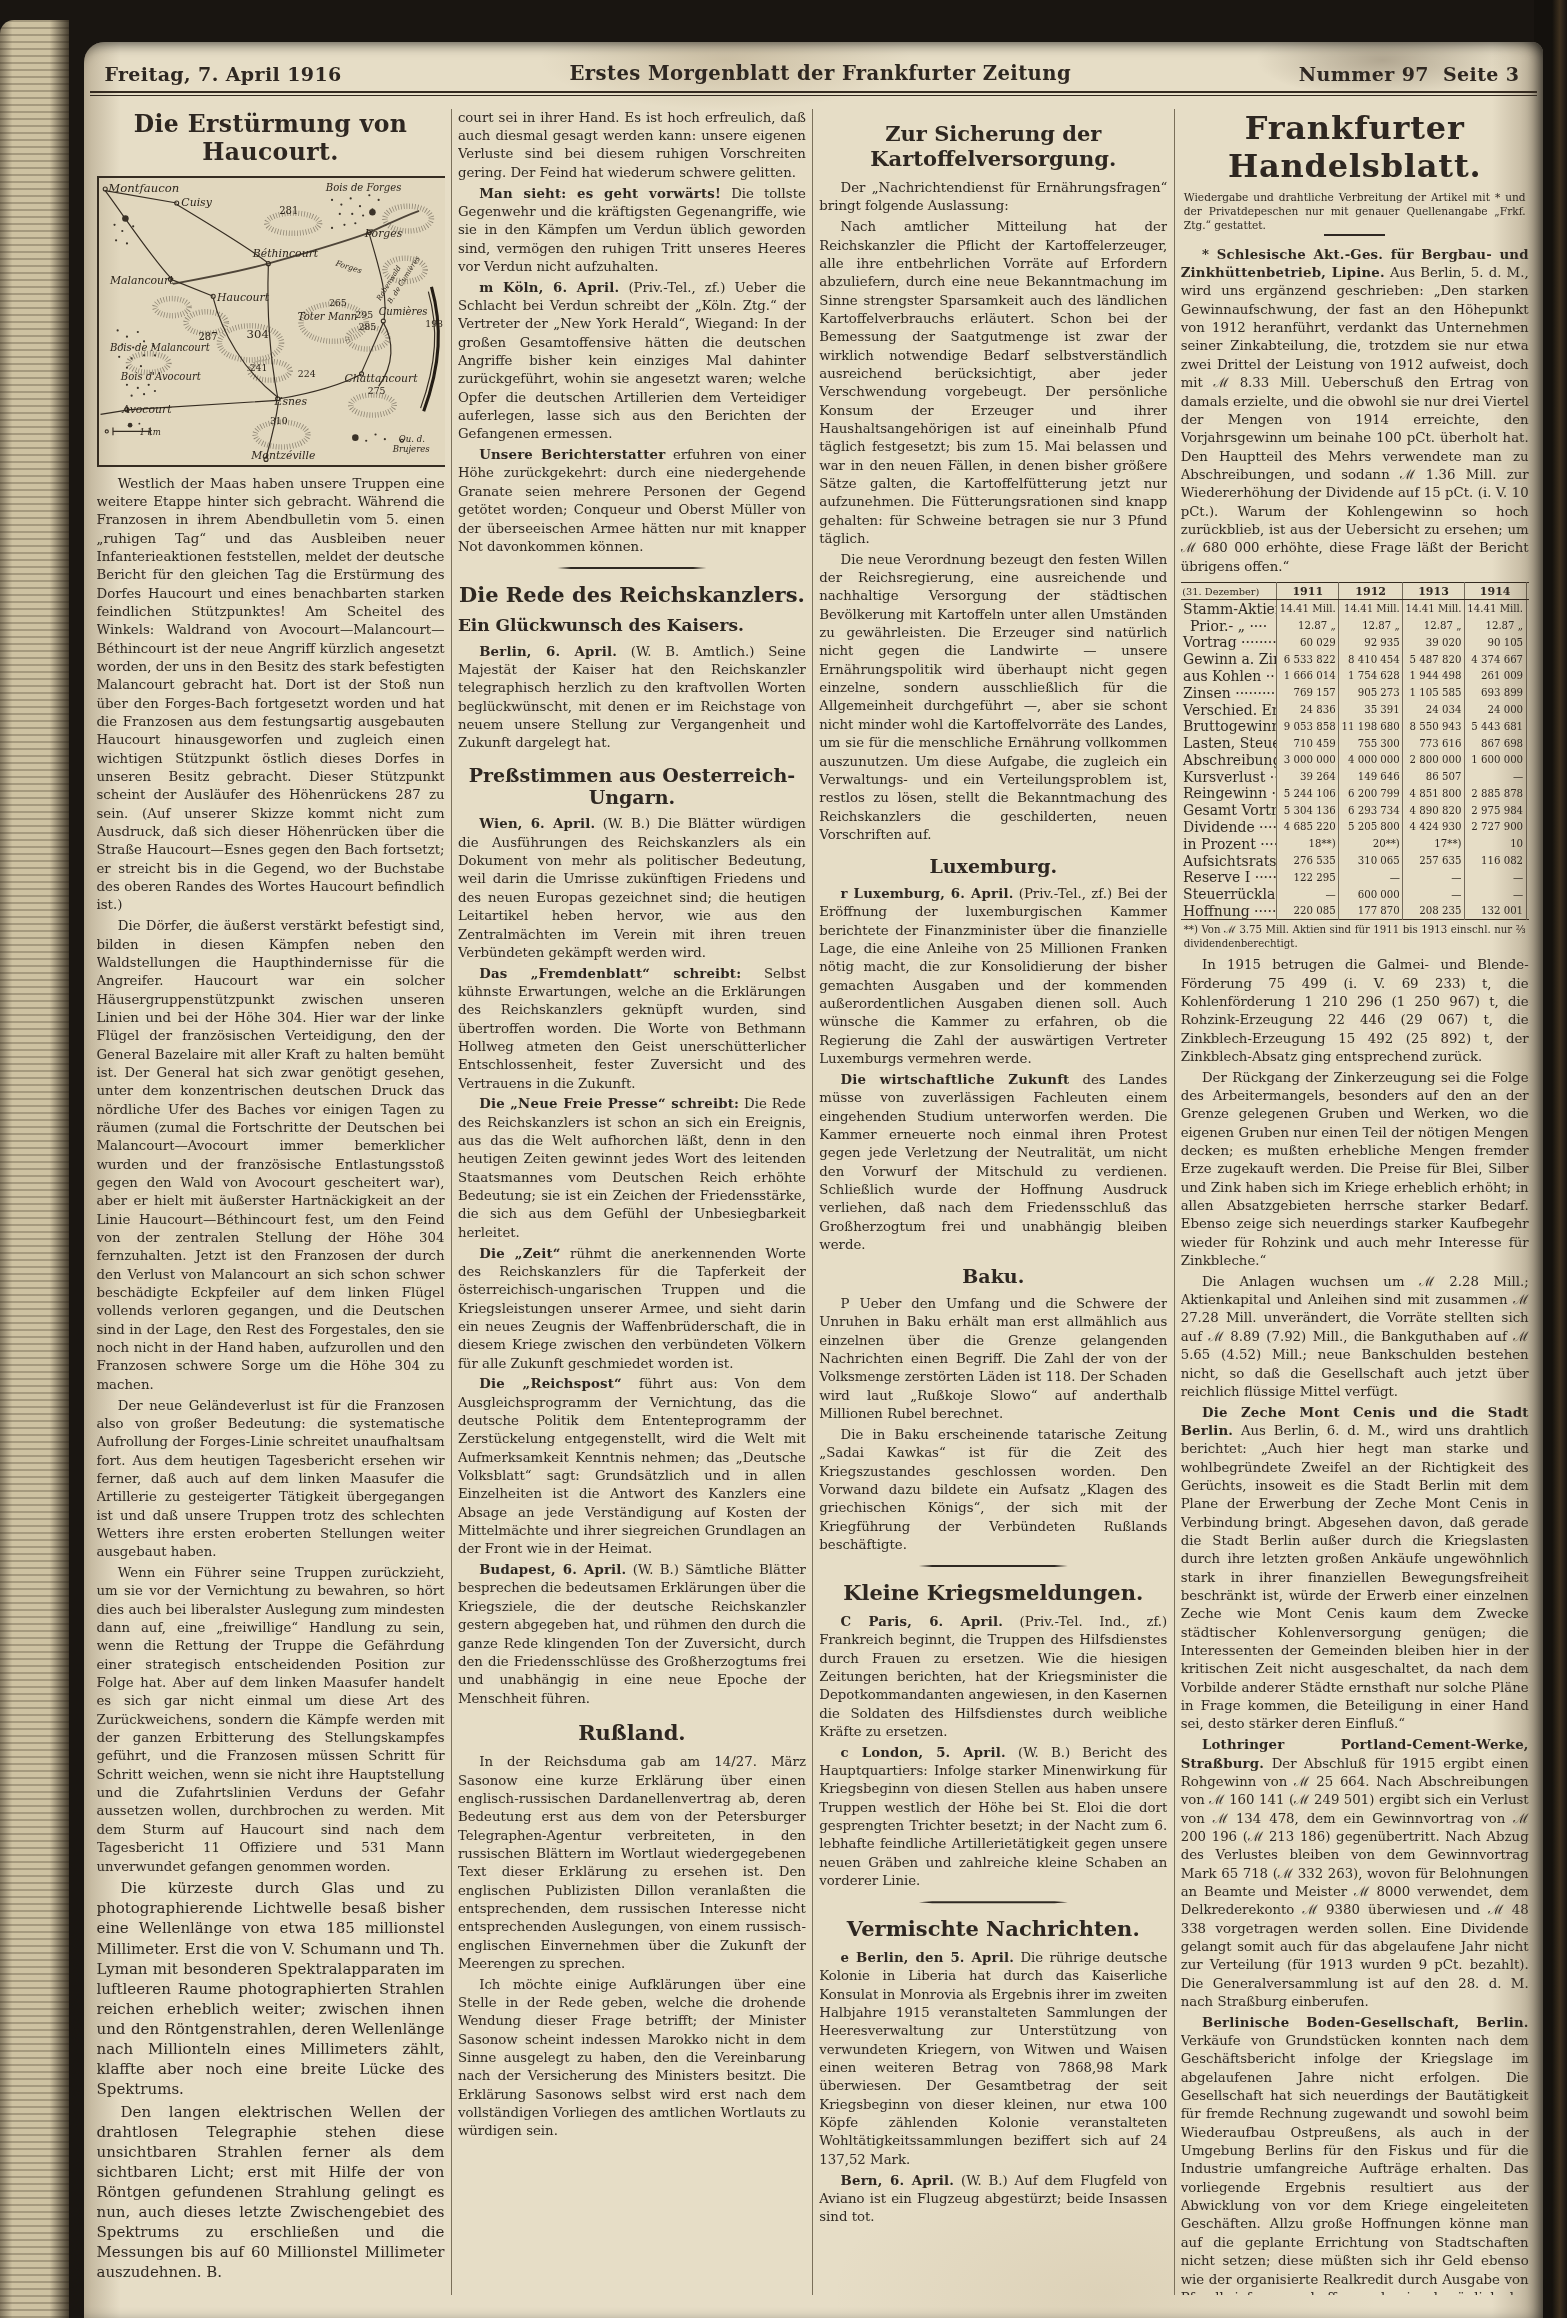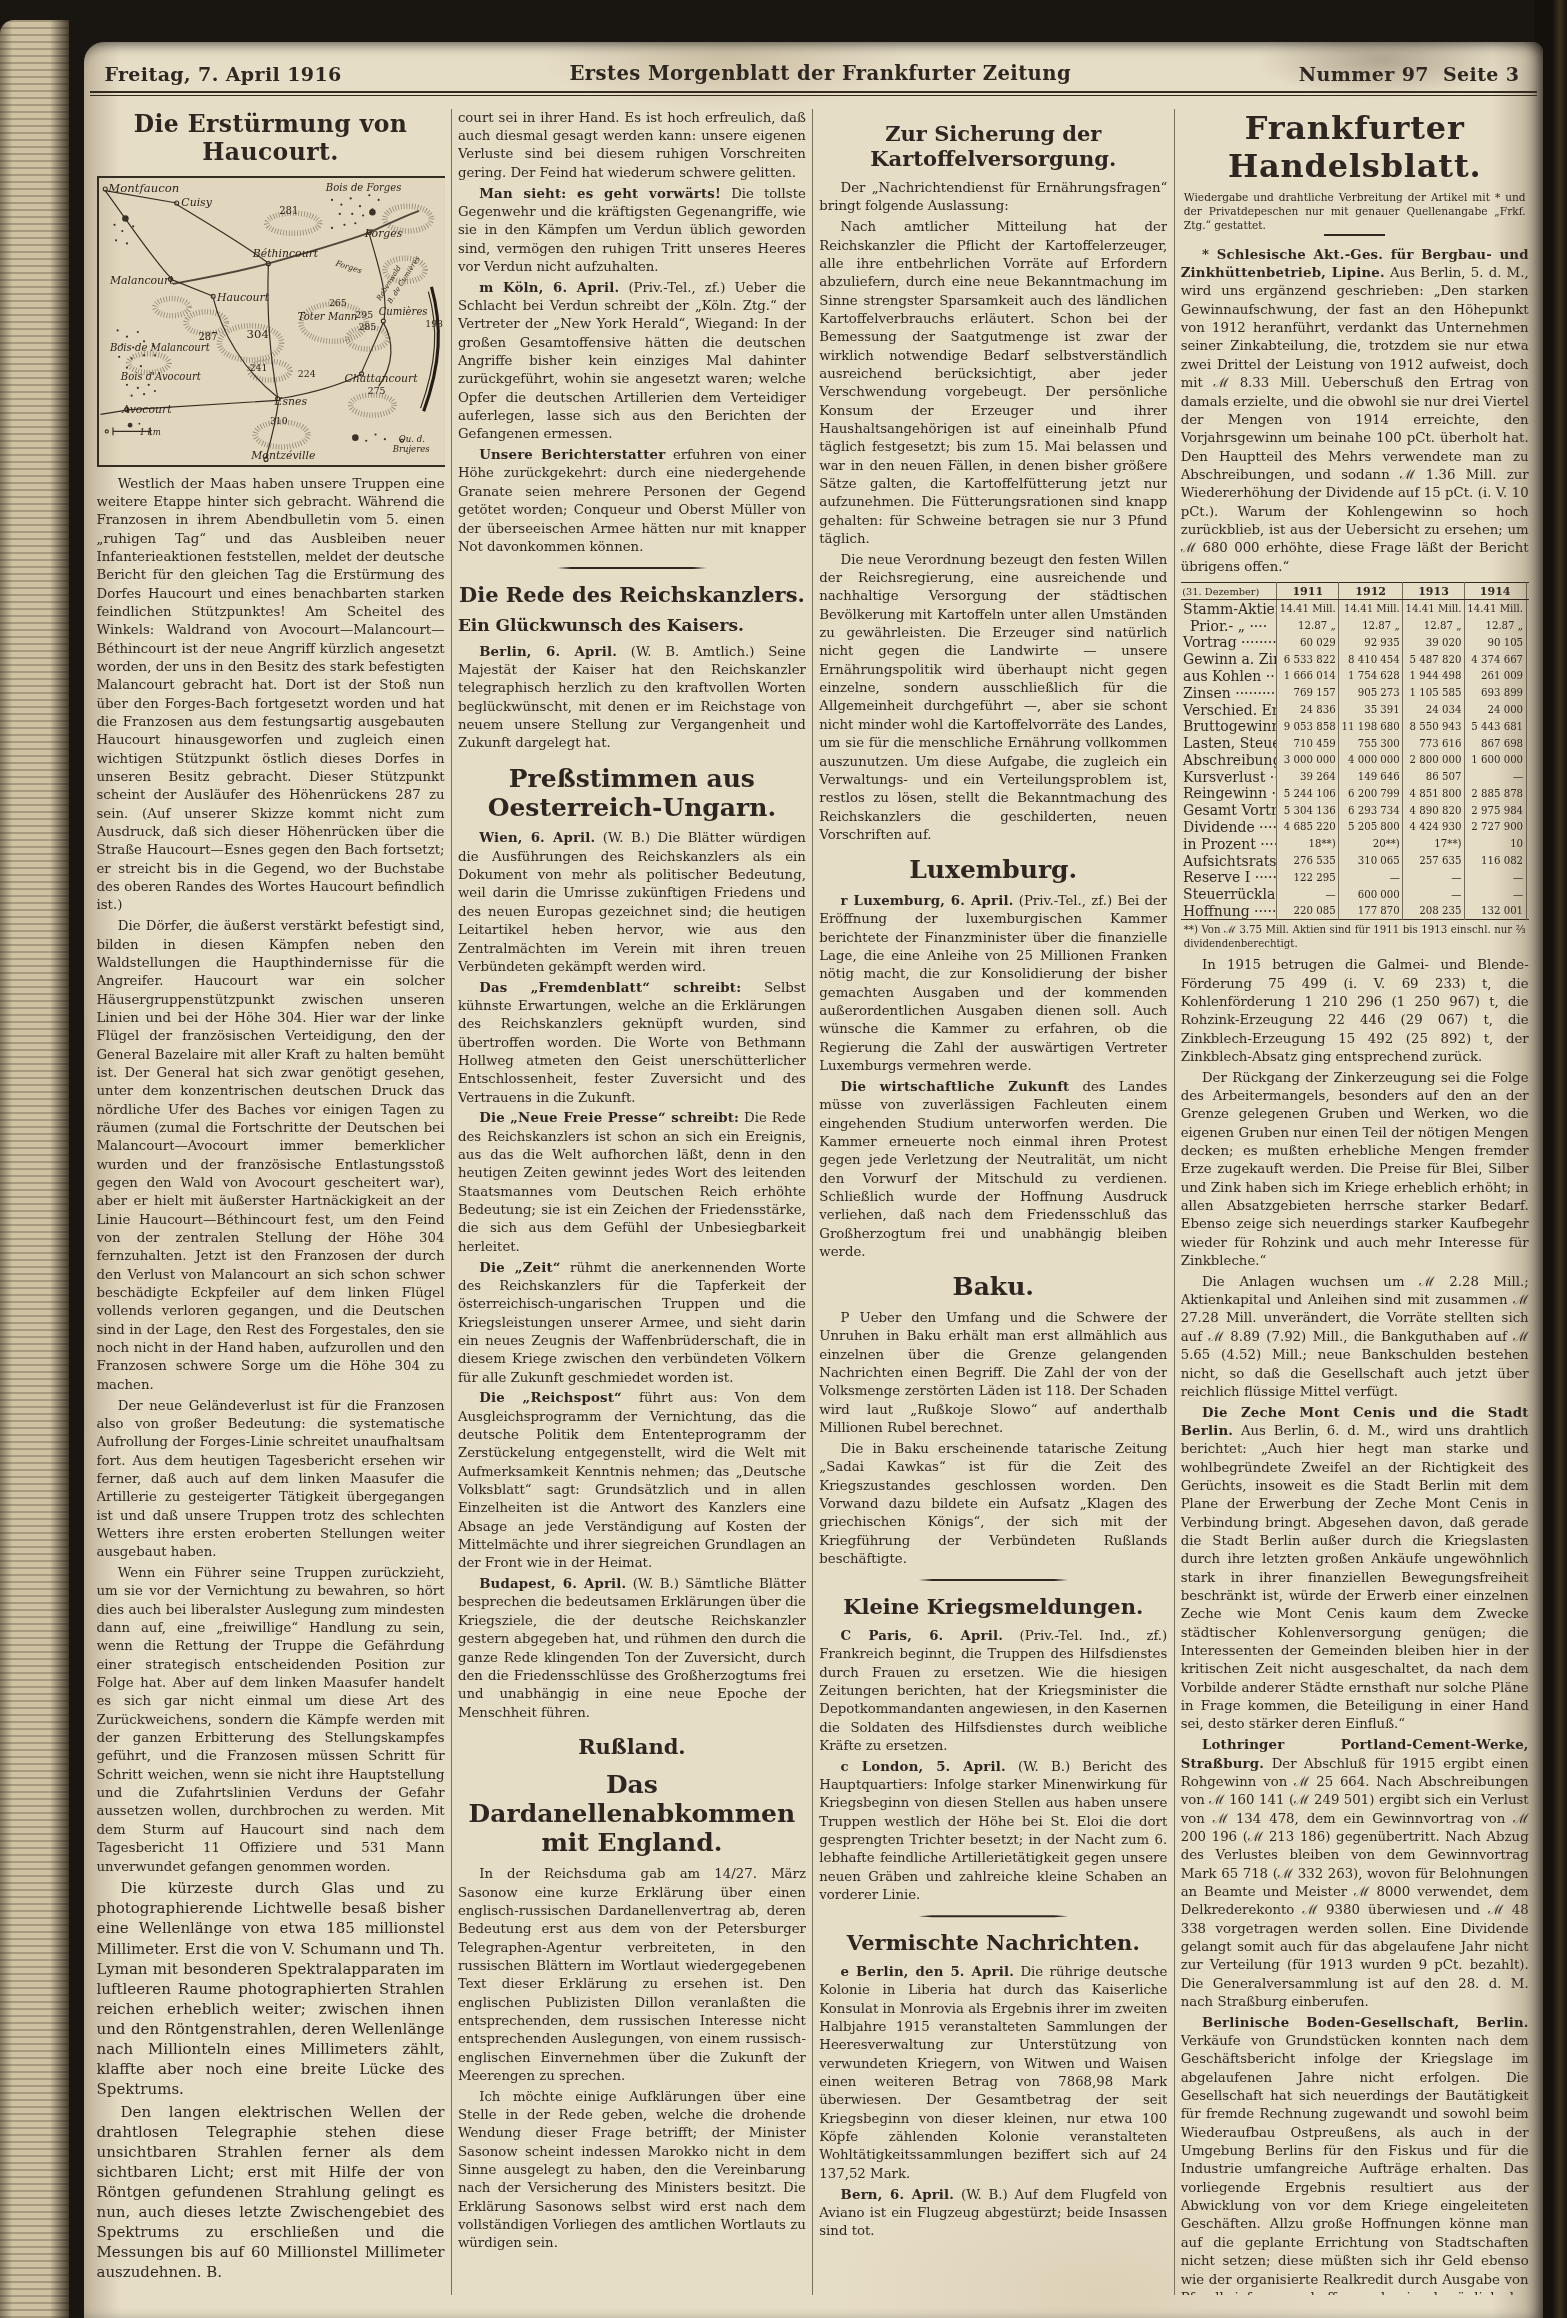--- a/index.html
+++ b/index.html
@@ -44,21 +44,21 @@
   .col{width:348px;overflow:hidden;}
   .vrule{width:0.8px;background:#7a6f59;margin:0 6.3px;}
   
   p.p{margin:0 0 2.4px;font-size:13.3px;line-height:1.38;text-align:justify;text-indent:1.6em;}
   p.p.noind{text-indent:0;}
   p.p b{letter-spacing:0.2px;}
   p.p.small{font-size:15px;line-height:1.34;}
   .h-main{font-size:23.5px;font-weight:bold;text-align:center;margin:1.6px 0 9.4px;letter-spacing:0.4px;}
   .h-sec{font-size:21px;font-weight:bold;text-align:center;margin:12.5px 0 7.8px;}
   .h-sub{font-size:17px;font-weight:bold;margin:1.6px 0 7.8px;}
-  .h-med{font-size:25px;font-weight:bold;text-align:center;margin:11px 0 7.8px;}
+  .h-med{font-size:19px;font-weight:bold;text-align:center;margin:11px 0 7.8px;}
   .orn{width:149px;height:3.1px;margin:10.2px auto;background:#2e2822;
        clip-path:polygon(0 50%,9% 18%,91% 18%,100% 50%,91% 82%,9% 82%);}
   
   .mapbox{width:348px;margin:0 0 7.8px;}
   .mapbox svg{display:block;border:2px solid #352c22;background:rgba(214,204,176,.35);}
   .mapline{stroke:#352c22;stroke-width:1.5;fill:none;}
   .mapstream{stroke:#352c22;stroke-width:2.4;fill:none;opacity:.85;}
   .mapheavy{stroke:#241d15;stroke-width:4;fill:none;}
   .hill{stroke:#3a3228;fill:none;stroke-width:7;stroke-dasharray:1 2.6;opacity:.5;}
   .village{stroke:#352c22;fill:none;stroke-width:1.4;}
@@ -263,21 +263,20 @@
       <div class="h-med">Preßstimmen aus Oesterreich-Ungarn.</div>
       <div>
           <p class="p"><b>Wien, 6. April.</b> (W. B.) Die Blätter würdigen die Ausführungen des Reichskanzlers als ein Dokument von mehr als politischer Bedeutung, weil darin die Umrisse zukünftigen Friedens und des neuen Europas gezeichnet sind; die heutigen Leitartikel heben hervor, wie aus den Zentralmächten im Verein mit ihren treuen Verbündeten gekämpft werden wird.</p>
           <p class="p"><b>Das „Fremdenblatt“ schreibt:</b> Selbst kühnste Erwartungen, welche an die Erklärungen des Reichskanzlers geknüpft wurden, sind übertroffen worden. Die Worte von Bethmann Hollweg atmeten den Geist unerschütterlicher Entschlossenheit, fester Zuversicht und des Vertrauens in die Zukunft.</p>
           <p class="p"><b>Die „Neue Freie Presse“ schreibt:</b> Die Rede des Reichskanzlers ist schon an sich ein Ereignis, aus das die Welt aufhorchen läßt, denn in den heutigen Zeiten gewinnt jedes Wort des leitenden Staatsmannes vom Deutschen Reich erhöhte Bedeutung; sie ist ein Zeichen der Friedensstärke, die sich aus dem Gefühl der Unbesiegbarkeit herleitet.</p>
           <p class="p"><b>Die „Zeit“</b> rühmt die anerkennenden Worte des Reichskanzlers für die Tapferkeit der österreichisch-ungarischen Truppen und die Kriegsleistungen unserer Armee, und sieht darin ein neues Zeugnis der Waffenbrüderschaft, die in diesem Kriege zwischen den verbündeten Völkern für alle Zukunft geschmiedet worden ist.</p>
           <p class="p"><b>Die „Reichspost“</b> führt aus: Von dem Ausgleichsprogramm der Vernichtung, das die deutsche Politik dem Ententeprogramm der Zerstückelung entgegenstellt, wird die Welt mit Aufmerksamkeit Kenntnis nehmen; das „Deutsche Volksblatt“ sagt: Grundsätzlich und in allen Einzelheiten ist die Antwort des Kanzlers eine Absage an jede Verständigung auf Kosten der Mittelmächte und ihrer siegreichen Grundlagen an der Front wie in der Heimat.</p>
           <p class="p"><b>Budapest, 6. April.</b> (W. B.) Sämtliche Blätter besprechen die bedeutsamen Erklärungen über die Kriegsziele, die der deutsche Reichskanzler gestern abgegeben hat, und rühmen den durch die ganze Rede klingenden Ton der Zuversicht, durch den die Friedensschlüsse des Großherzogtums frei und unabhängig in eine neue Epoche der Menschheit führen.</p>
         </div>
       <div class="h-sec">Rußland.</div>
-      <div class="h-med">Das Dardanellenabkommen mit England.</div>
       <div>
           <p class="p">In der Reichsduma gab am 14/27. März Sasonow eine kurze Erklärung über einen englisch-russischen Dardanellenvertrag ab, deren Bedeutung erst aus dem von der Petersburger Telegraphen-Agentur verbreiteten, in den russischen Blättern im Wortlaut wiedergegebenen Text dieser Erklärung zu ersehen ist. Den englischen Publizisten Dillon veranlaßten die entsprechenden, dem russischen Interesse nicht entsprechenden Auslegungen, von einem russisch-englischen Einvernehmen über die Zukunft der Meerengen zu sprechen.</p>
           <p class="p">Ich möchte einige Aufklärungen über eine Stelle in der Rede geben, welche die drohende Wendung dieser Frage betrifft; der Minister Sasonow scheint indessen Marokko nicht in dem Sinne ausgelegt zu haben, den die Vereinbarung nach der Versicherung des Ministers besitzt. Die Erklärung Sasonows selbst wird erst nach dem vollständigen Vorliegen des amtlichen Wortlauts zu würdigen sein.</p>
         </div>
     </div>
 
     <div class="vrule"></div>
 
     <div class="col">
       <div class="h-sec">Zur Sicherung der Kartoffelversorgung.</div>

